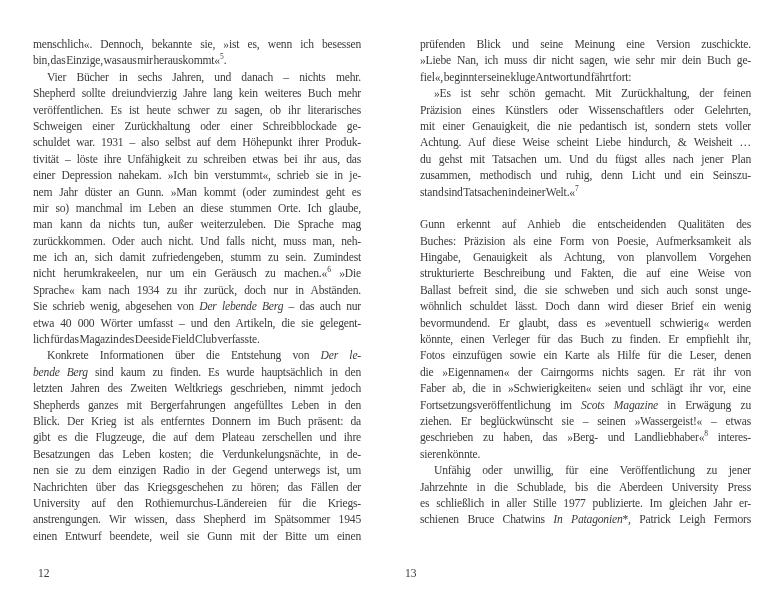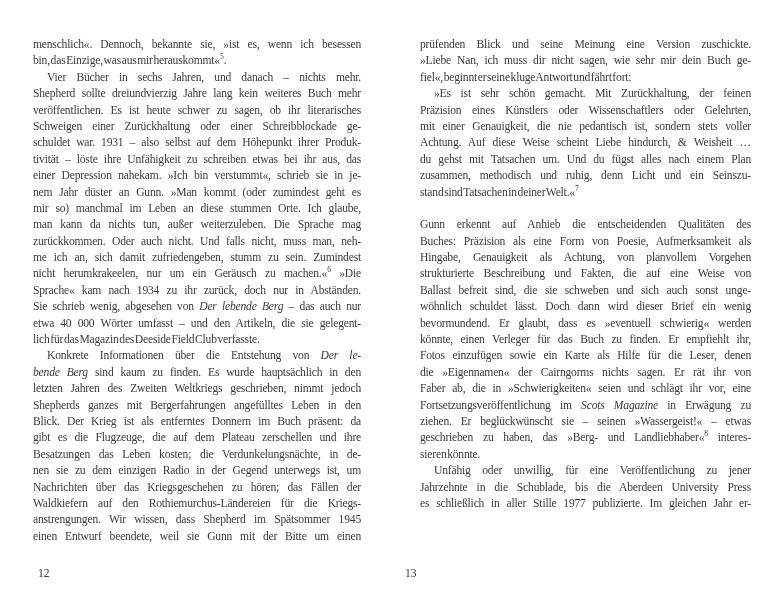--- a/index.html
+++ b/index.html
@@ -94,37 +94,37 @@
       <div class="para indent">
         <div class="line">Konkrete Informationen über die Entstehung von <i>Der le-</i></div>
         <div class="line"><i>bende Berg</i> sind kaum zu finden. Es wurde hauptsächlich in den</div>
         <div class="line">letzten Jahren des Zweiten Weltkriegs geschrieben, nimmt jedoch</div>
         <div class="line">Shepherds ganzes mit Bergerfahrungen angefülltes Leben in den</div>
         <div class="line">Blick. Der Krieg ist als entferntes Donnern im Buch präsent: da</div>
         <div class="line">gibt es die Flugzeuge, die auf dem Plateau zerschellen und ihre</div>
         <div class="line">Besatzungen das Leben kosten; die Verdunkelungsnächte, in de-</div>
         <div class="line">nen sie zu dem einzigen Radio in der Gegend unterwegs ist, um</div>
         <div class="line">Nachrichten über das Kriegsgeschehen zu hören; das Fällen der</div>
-        <div class="line">Waldkiefern auf den Rothiemurchus-Ländereien für die Kriegs-</div>
+        <div class="line">University auf den Rothiemurchus-Ländereien für die Kriegs-</div>
         <div class="line">anstrengungen. Wir wissen, dass Shepherd im Spätsommer 1945</div>
         <div class="line">einen Entwurf beendete, weil sie Gunn mit der Bitte um einen</div>
       </div>
     </div>
   <div class="page page-right" id="page-right">
       <div class="para">
         <div class="line">prüfenden Blick und seine Meinung eine Version zuschickte.</div>
         <div class="line">»Liebe Nan, ich muss dir nicht sagen, wie sehr mir dein Buch ge-</div>
         <div class="line last">fiel«, beginnt er seine kluge Antwort und fährt fort:</div>
       </div>
       <div class="para indent">
         <div class="line">»Es ist sehr schön gemacht. Mit Zurückhaltung, der feinen</div>
         <div class="line">Präzision eines Künstlers oder Wissenschaftlers oder Gelehrten,</div>
         <div class="line">mit einer Genauigkeit, die nie pedantisch ist, sondern stets voller</div>
         <div class="line">Achtung. Auf diese Weise scheint Liebe hindurch, &amp; Weisheit …</div>
-        <div class="line">du gehst mit Tatsachen um. Und du fügst alles nach einem Plan</div>
+        <div class="line">du gehst mit Tatsachen um. Und du fügst alles nach jener Plan</div>
         <div class="line">zusammen, methodisch und ruhig, denn Licht und ein Seinszu-</div>
         <div class="line last">stand sind Tatsachen in deiner Welt.«<sup>7</sup></div>
       </div>
       <div class="para space-before">
         <div class="line">Gunn erkennt auf Anhieb die entscheidenden Qualitäten des</div>
         <div class="line">Buches: Präzision als eine Form von Poesie, Aufmerksamkeit als</div>
         <div class="line">Hingabe, Genauigkeit als Achtung, von planvollem Vorgehen</div>
         <div class="line">strukturierte Beschreibung und Fakten, die auf eine Weise von</div>
         <div class="line">Ballast befreit sind, die sie schweben und sich auch sonst unge-</div>
         <div class="line">wöhnlich schuldet lässt. Doch dann wird dieser Brief ein wenig</div>
@@ -135,17 +135,18 @@
         <div class="line">Faber ab, die in »Schwierigkeiten« seien und schlägt ihr vor, eine</div>
         <div class="line">Fortsetzungsveröffentlichung im <i>Scots Magazine</i> in Erwägung zu</div>
         <div class="line">ziehen. Er beglückwünscht sie – seinen »Wassergeist!« – etwas</div>
         <div class="line">geschrieben zu haben, das »Berg- und Landliebhaber«<sup>8</sup> interes-</div>
         <div class="line last">sieren könnte.</div>
       </div>
       <div class="para indent">
         <div class="line">Unfähig oder unwillig, für eine Veröffentlichung zu jener</div>
         <div class="line">Jahrzehnte in die Schublade, bis die Aberdeen University Press</div>
         <div class="line">es schließlich in aller Stille 1977 publizierte. Im gleichen Jahr er-</div>
+        <div class="line">schienen Bruce Chatwins <i>In Patagonien</i>*, Patrick Leigh Fermors</div>
       </div>
     </div>
   <div class="pagenum pagenum-left">12</div>
   <div class="pagenum pagenum-right">13</div>
 </div>
 
 </body></html>

